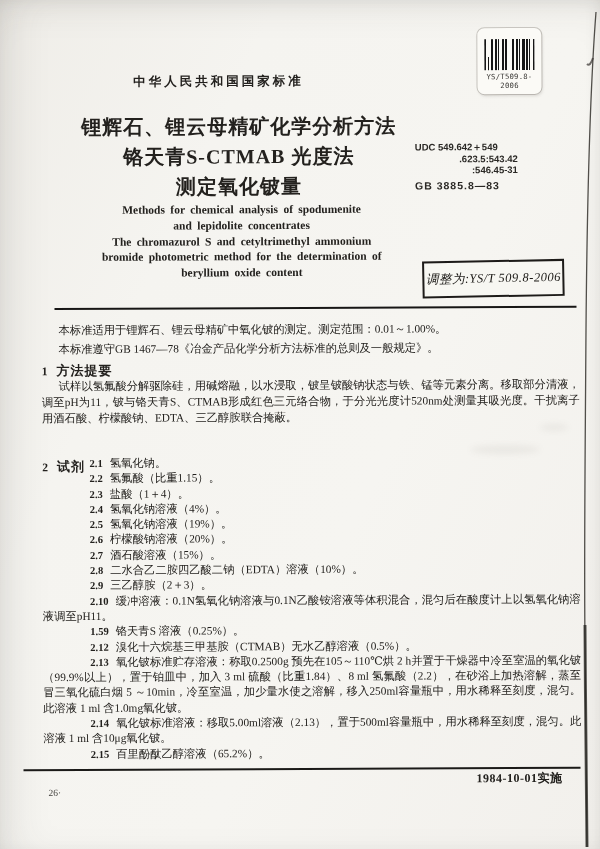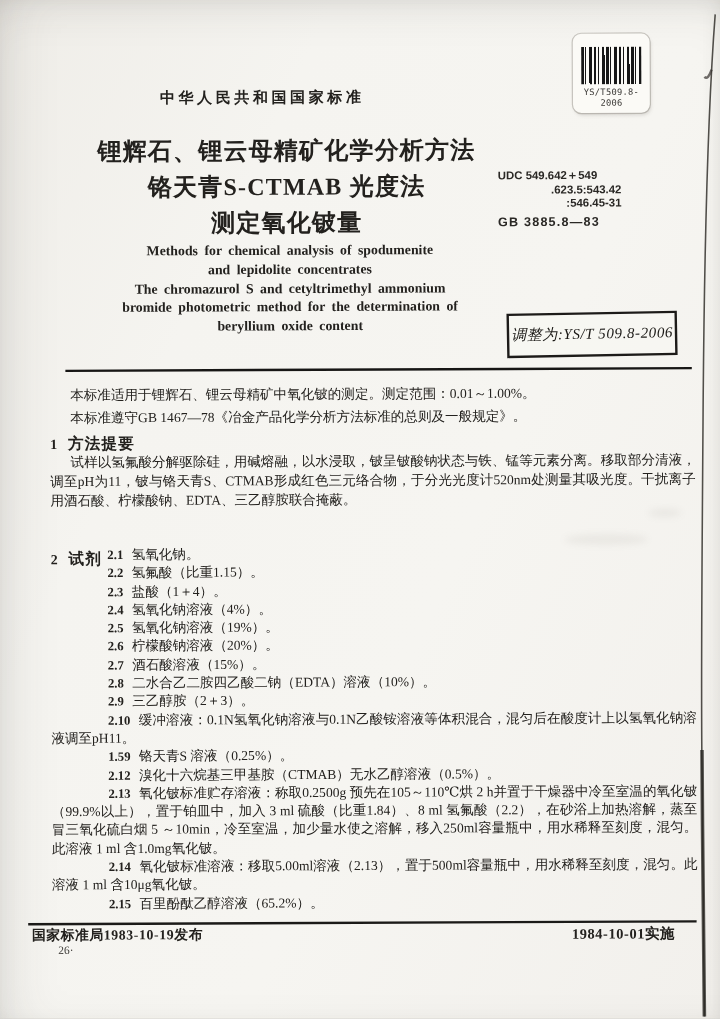--- a/index.html
+++ b/index.html
@@ -133,21 +133,20 @@
       <p><b>2.9</b><span>三乙醇胺（2＋3）。</span></p>
       <p><b>2.10</b><span>缓冲溶液：0.1N氢氧化钠溶液与0.1N乙酸铵溶液等体积混合，混匀后在酸度计上以氢氧化钠溶液调至pH11。</span></p>
       <p><b>1.59</b><span>铬天青S 溶液（0.25%）。</span></p>
       <p><b>2.12</b><span>溴化十六烷基三甲基胺（CTMAB）无水乙醇溶液（0.5%）。</span></p>
       <p><b>2.13</b><span>氧化铍标准贮存溶液：称取0.2500g 预先在105～110℃烘 2 h并置于干燥器中冷至室温的氧化铍（99.9%以上），置于铂皿中，加入 3 ml 硫酸（比重1.84）、8 ml 氢氟酸（2.2），在砂浴上加热溶解，蒸至冒三氧化硫白烟 5 ～10min，冷至室温，加少量水使之溶解，移入250ml容量瓶中，用水稀释至刻度，混匀。此溶液 1 ml 含1.0mg氧化铍。</span></p>
       <p><b>2.14</b><span>氧化铍标准溶液：移取5.00ml溶液（2.13），置于500ml容量瓶中，用水稀释至刻度，混匀。此溶液 1 ml 含10μg氧化铍。</span></p>
       <p><b>2.15</b><span>百里酚酞乙醇溶液（65.2%）。</span></p>
     </div>
 
     <div class="abs rule-bot"></div>
-    <div class="abs foot-l">国家标准局1983-10-19发布</div>
     <div class="abs foot-r">1984-10-01实施</div>
     <div class="abs pageno">26·</div>
 
     <div class="smudge" style="top:446px;left:470px;width:70px;height:9px;opacity:.10;"></div>
     <div class="smudge" style="top:425px;left:540px;width:28px;height:7px;opacity:.10;"></div>
   </div>
 
   <svg class="edge-svg" width="600" height="849" viewBox="0 0 600 849">
     <path d="M 596 12 C 590 90 587 210 586 330 C 585 480 584 560 585 640 C 585.5 720 586 790 587 847" fill="none" stroke="#34312d" stroke-width="1.3" opacity=".85"></path>
     <path d="M 585 625 C 585.5 700 586 780 587 847" fill="none" stroke="#23211e" stroke-width="3" opacity=".75"></path>

